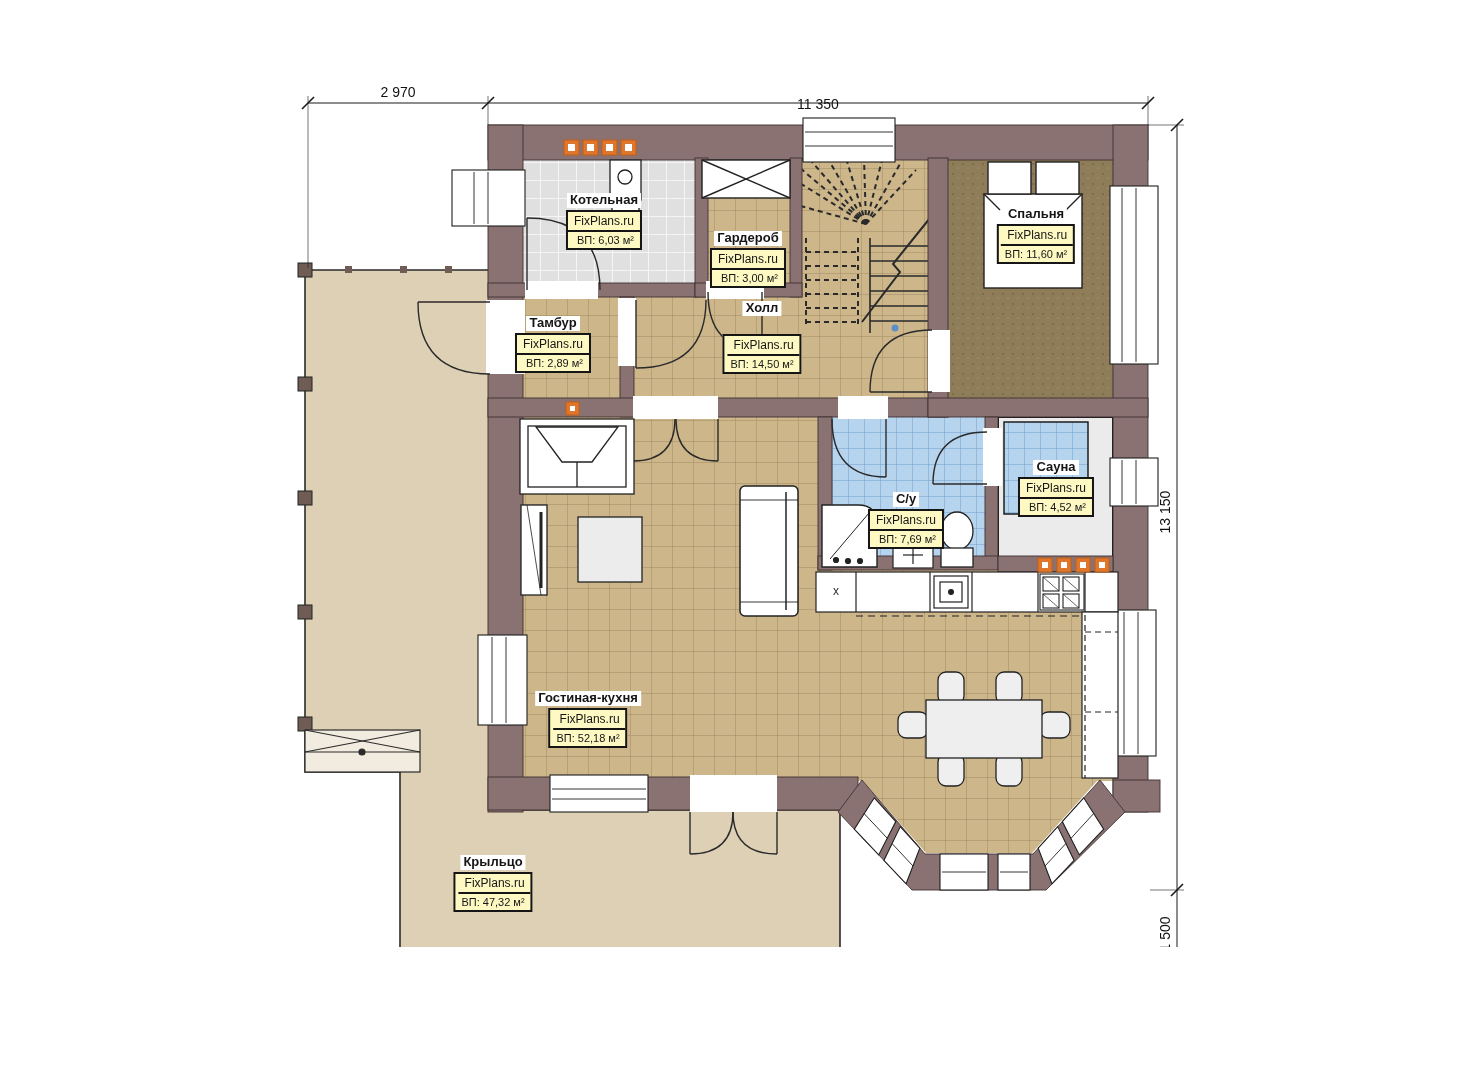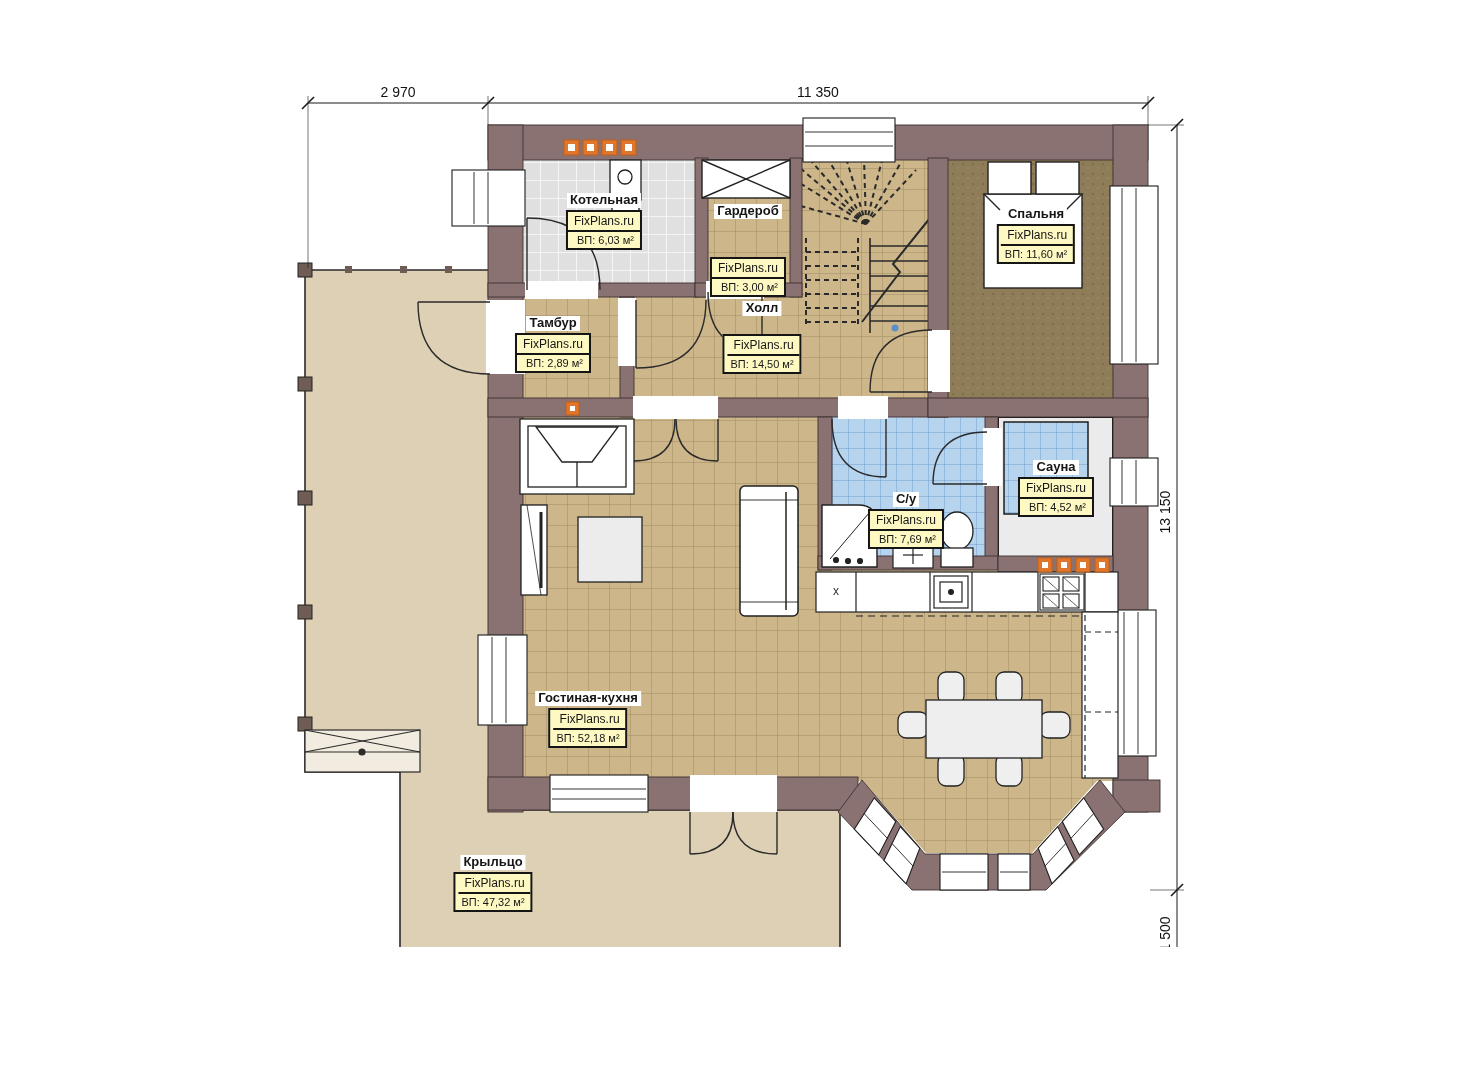--- a/index.html
+++ b/index.html
@@ -374,33 +374,33 @@
     <line x1="1148" y1="125" x2="1184" y2="125" stroke-width="0.6"></line>
     <line x1="1150" y1="890" x2="1184" y2="890" stroke-width="0.6"></line>
     <line x1="1150" y1="978" x2="1184" y2="978" stroke-width="0.6"></line>
     <line x1="1171" y1="131" x2="1183" y2="119" stroke-width="1.6"></line>
     <line x1="1171" y1="896" x2="1183" y2="884" stroke-width="1.6"></line>
     <line x1="1171" y1="984" x2="1183" y2="972" stroke-width="1.6"></line>
   </g>
 </svg>
 
 <div class="dim" style="left:398px;top:84px;">2 970</div>
-<div class="dim" style="left:818px;top:84px;">11 350</div>
+<div class="dim" style="left:818px;top:96px;">11 350</div>
 <div class="dim-vert" style="left:1165px;top:512px;">13 150</div>
 <div class="dim-vert" style="left:1165px;top:934px;">1 500</div>
 
 <div class="room-label" style="left:600px;top:193px;padding-left:8px;">
   <div class="room-name">Котельная</div>
   <div class="label-boxes">
     <div class="brand-line">FixPlans.ru</div>
     <div class="area-line">ВП: 6,03 м²</div>
   </div>
 </div>
 
-<div class="room-label" style="left:748px;top:204px;gap:36px;">
+<div class="room-label" style="left:748px;top:231px;">
   <div class="room-name">Гардероб</div>
   <div class="label-boxes">
     <div class="brand-line">FixPlans.ru</div>
     <div class="area-line">ВП: 3,00 м²</div>
   </div>
 </div>
 
 <div class="room-label" style="left:1036px;top:207px;">
   <div class="room-name">Спальня</div>
   <div class="label-boxes">

